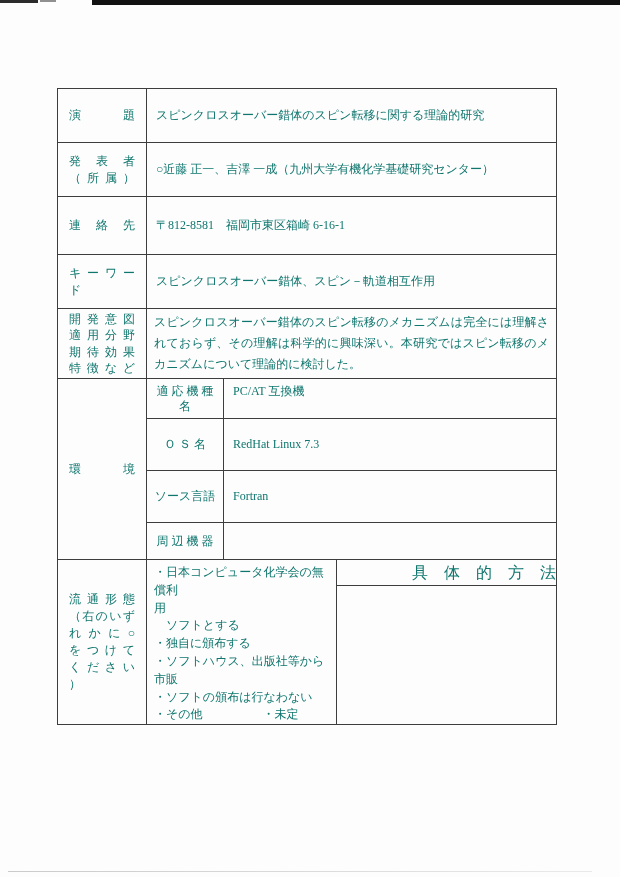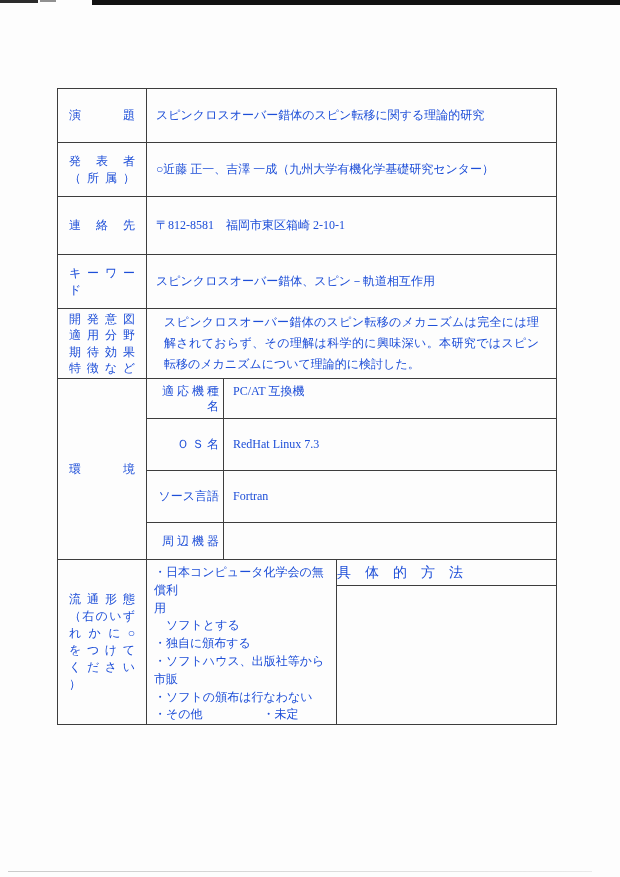--- a/index.html
+++ b/index.html
@@ -1,44 +1,44 @@
 <!DOCTYPE html>
 <html><head>
 <meta charset="utf-8">
 <style>
   html,body { margin:0; padding:0; background:#ffffff; }
   .page {
     position:relative; width:620px; height:877px; overflow:hidden;
-    background:#fdfdfd; color:#1d4ed8;
+    background:#fdfdfd; color:#0f766e;
     font-family:"Liberation Serif","DejaVu Serif",serif;
   }
   
   .scan-bar   { position:absolute; left:92px; top:0; width:528px; height:5px; background:#121212; }
   .scan-mark-a{ position:absolute; left:0;  top:0; width:38px; height:3px; background:#2b2b2b; }
   .scan-mark-b{ position:absolute; left:40px; top:0; width:16px; height:2px; background:#909090; }
   .bottom-line{ position:absolute; left:8px; top:871px; width:584px; height:1px;
                 background:linear-gradient(to right,#cbcbcb,#eaeaea); }
 
   
   table.form { position:absolute; left:57px; top:88px; width:499px;
                border-collapse:collapse; table-layout:fixed; }
   .form td { border:1px solid #3d3d3d; font-size:12px; padding:0; vertical-align:middle;
              overflow:hidden; }
   td.lbl { white-space:pre-line; text-align:justify; text-align-last:justify;
            padding:0 11px; line-height:16.5px; }
   td.lbl-tall { line-height:17px; }
   td.val { padding:18px 9px; }
   td.val-top { vertical-align:top; padding-top:4px; }
-  td.para-val { line-height:21px; padding:3px 17px; text-align:justify; }
-  td.envlbl { text-align:right; white-space:pre-line; line-height:15px; padding:0 4px; }
+  td.para-val { line-height:21px; padding:3px 7px; text-align:justify; }
+  td.envlbl { text-align:center; white-space:pre-line; line-height:15px; padding:0 4px; }
   td.options-cell { vertical-align:top; padding:4px 5px 0 7px;margin-top:22px; }
   .option { white-space:pre-line; line-height:17.8px; }
   td.method-cell { vertical-align:top; padding:0; }
-  .method-header { height:25px; line-height:25px; text-align:left;
-                   border-bottom:1px solid #3d3d3d; font-size:14px; }
+  .method-header { height:25px; line-height:25px; text-align:right;
+                   border-bottom:1px solid #3d3d3d; font-size:16px; }
   .method-body { min-height:99px; }
 
   
   .section { position:absolute; left:36px; width:549px; font-size:12.5px;
              line-height:36px; text-align:justify; }
   .section .heading { font-weight:bold; }
   #section-0 { top:584px; }
   #section-1 { top:724px; }
 </style>
 </head>
@@ -62,21 +62,21 @@
       <td class="lbl">演 題</td>
       <td class="val" colspan="3">スピンクロスオーバー錯体のスピン転移に関する理論的研究</td>
     </tr>
     <tr style="height:45px">
       <td class="lbl">発 表 者
 （ 所 属 ）</td>
       <td class="val" colspan="3">○近藤 正一、吉澤 一成（九州大学有機化学基礎研究センター）</td>
     </tr>
     <tr style="height:58px">
       <td class="lbl">連 絡 先</td>
-      <td class="val" colspan="3">〒812-8581　福岡市東区箱崎 2-10-1</td>
+      <td class="val" colspan="3">〒812-8581　福岡市東区箱崎 6-16-1</td>
     </tr>
     <tr style="height:33px">
       <td class="lbl">キ ー ワ ー ド</td>
       <td class="val" colspan="3">スピンクロスオーバー錯体、スピン－軌道相互作用</td>
     </tr>
     <tr style="height:66px">
       <td class="lbl">開 発 意 図
 適 用 分 野
 期 待 効 果
 特 徴 な ど</td>

